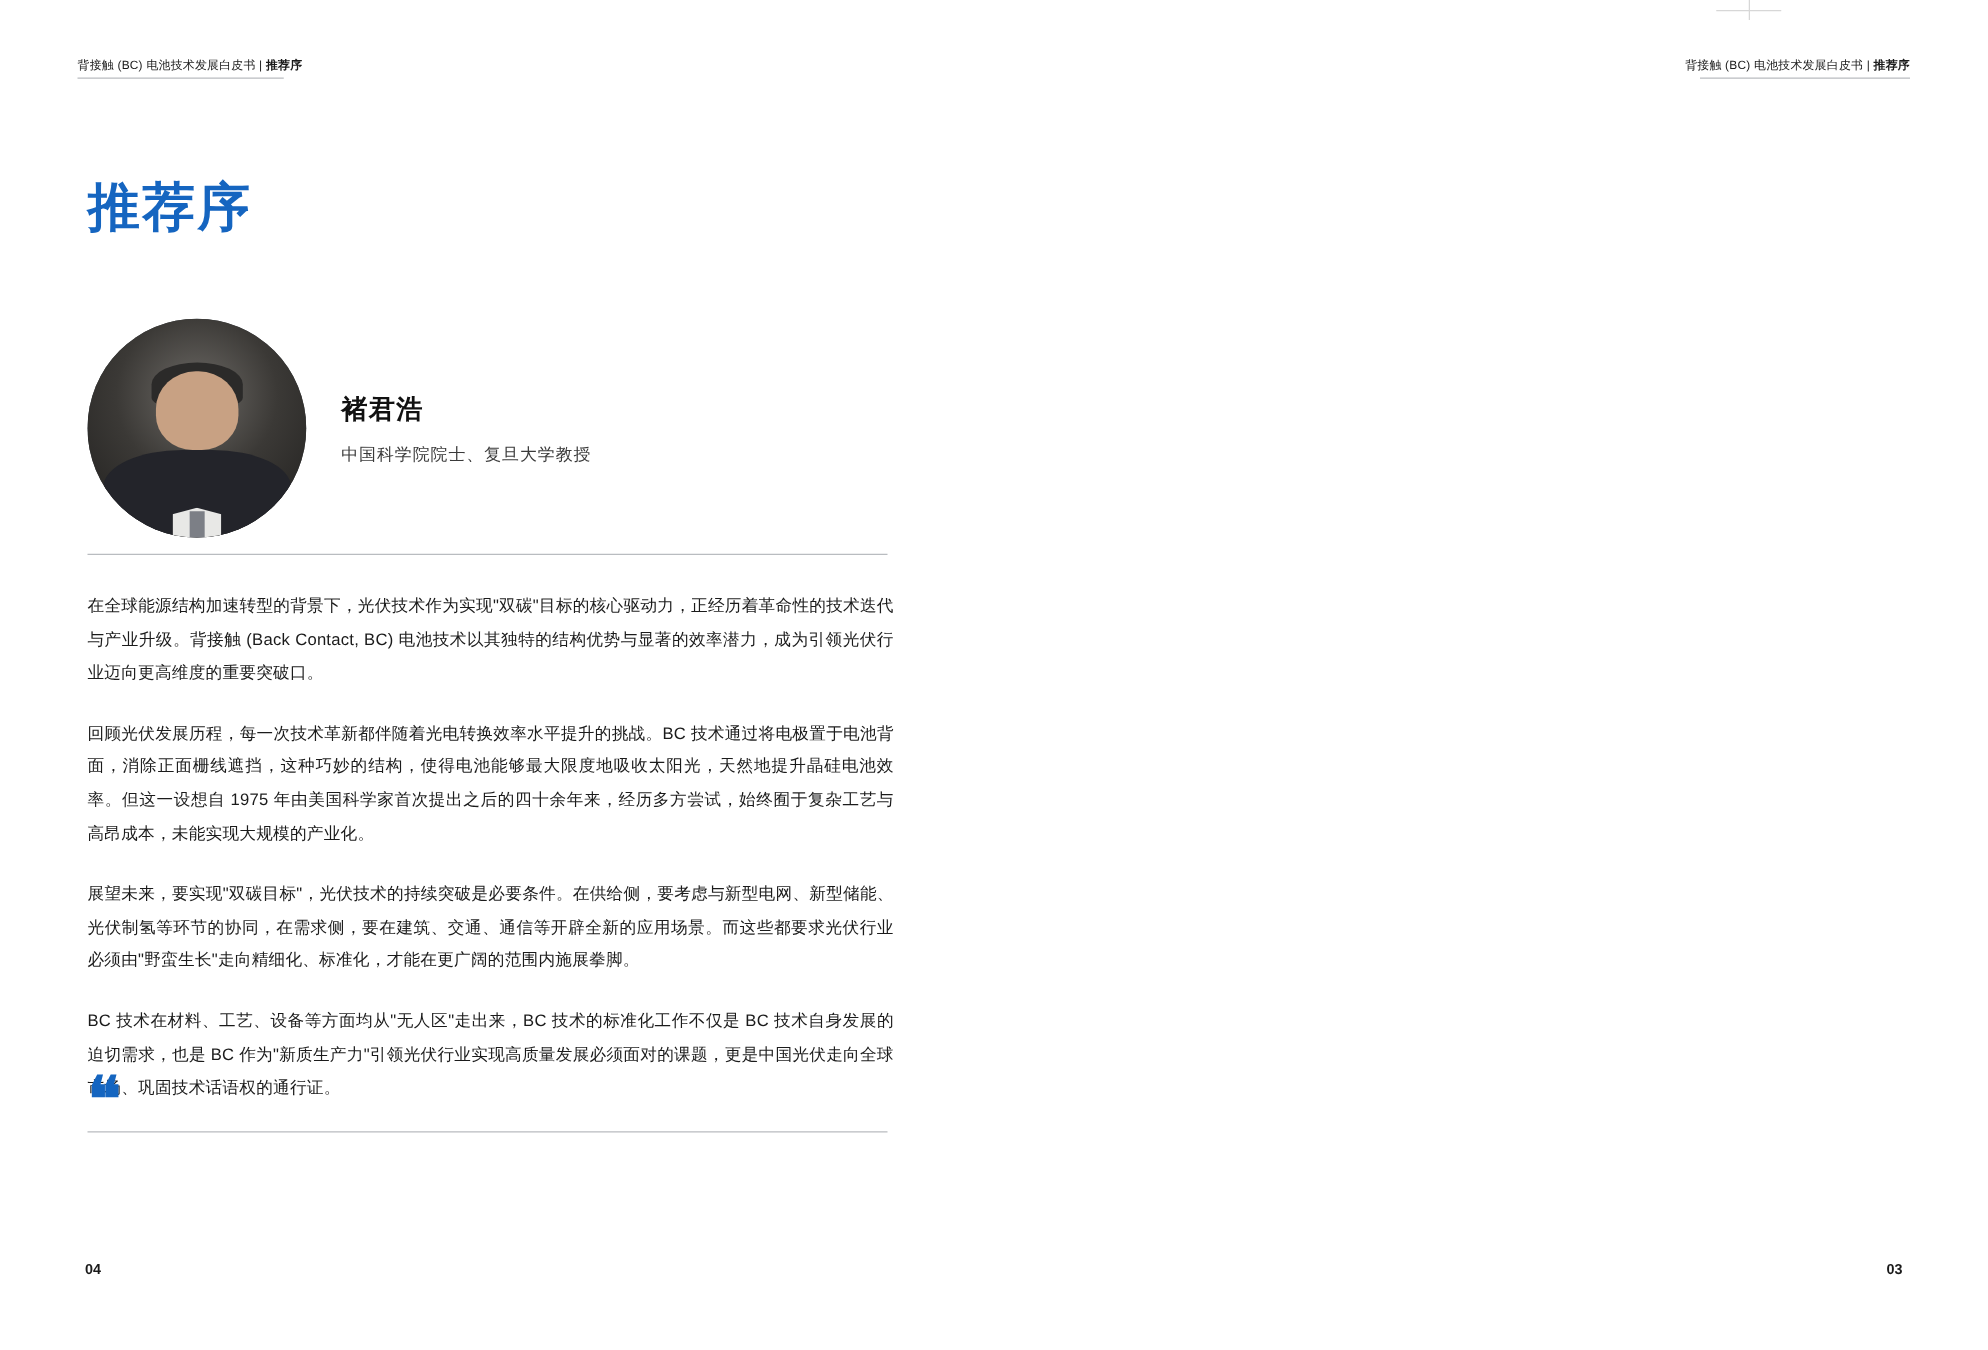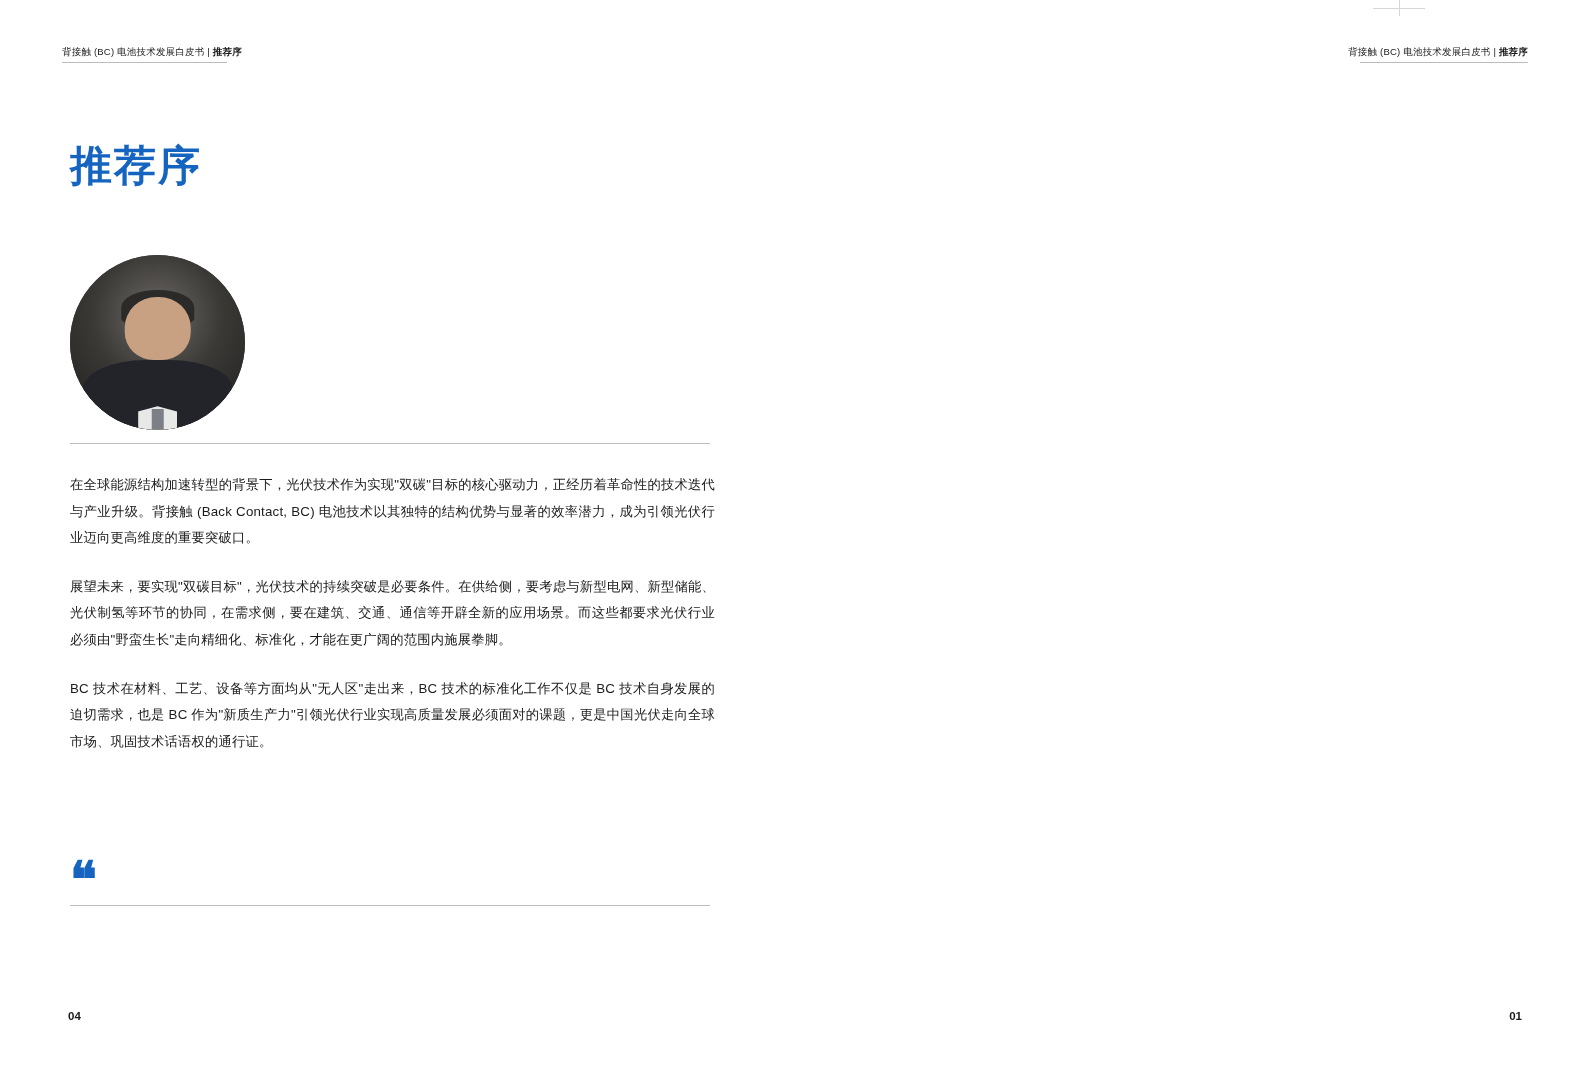--- a/index.html
+++ b/index.html
@@ -235,26 +235,31 @@
       <div class="avatar avatar-left">
         <div class="portrait p1">
           <div class="p-hair"></div>
           <div class="p-head"></div>
           <div class="p-body">
             <div class="p-shirt"></div>
             <div class="p-tie"></div>
           </div>
         </div>
       </div>
+      <div class="author-meta author-meta-left">
+        <div class="author-name author-name-left">褚君浩</div>
+        <div class="author-role author-role-left">中国科学院院士、复旦大学教授</div>
+      </div>
     </div>
 
     <div class="divider div-left"></div>
 
     <div class="body-col body-left">
       <p>在全球能源结构加速转型的背景下，光伏技术作为实现"双碳"目标的核心驱动力，正经历着革命性的技术迭代与产业升级。背接触 (Back Contact, BC) 电池技术以其独特的结构优势与显著的效率潜力，成为引领光伏行业迈向更高维度的重要突破口。</p>
+      <p>回顾光伏发展历程，每一次技术革新都伴随着光电转换效率水平提升的挑战。BC 技术通过将电极置于电池背面，消除正面栅线遮挡，这种巧妙的结构，使得电池能够最大限度地吸收太阳光，天然地提升晶硅电池效率。但这一设想自 1975 年由美国科学家首次提出之后的四十余年来，经历多方尝试，始终囿于复杂工艺与高昂成本，未能实现大规模的产业化。</p>
       <p>展望未来，要实现"双碳目标"，光伏技术的持续突破是必要条件。在供给侧，要考虑与新型电网、新型储能、光伏制氢等环节的协同，在需求侧，要在建筑、交通、通信等开辟全新的应用场景。而这些都要求光伏行业必须由"野蛮生长"走向精细化、标准化，才能在更广阔的范围内施展拳脚。</p>
       <p>BC 技术在材料、工艺、设备等方面均从"无人区"走出来，BC 技术的标准化工作不仅是 BC 技术自身发展的迫切需求，也是 BC 作为"新质生产力"引领光伏行业实现高质量发展必须面对的课题，更是中国光伏走向全球市场、巩固技术话语权的通行证。</p>
     </div>
 
     <div class="quote-mark quote-left">❝</div>
     <div class="footer-rule fr-left"></div>
 
     <div class="folio folio-left">04</div>
   </div>
 
@@ -263,16 +268,16 @@
     <div class="running-header rh-right">
       <span>背接触 (BC) 电池技术发展白皮书</span>
       <span> | </span>
       <span class="bold">推荐序</span>
     </div>
     <div class="header-rule hr-right"></div>
 
     <div class="crop-mark cm1"></div>
     <div class="crop-mark cm2"></div>
 
-    <div class="folio folio-right">01</div>
+    <div class="folio folio-right">03</div>
   </div>
 
 </div>
 
 </body></html>

